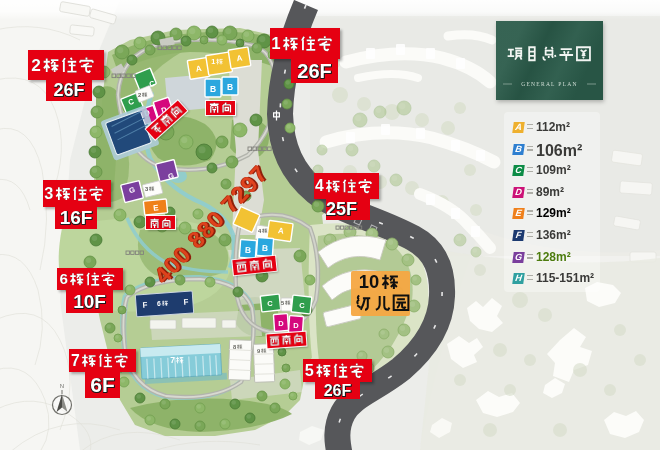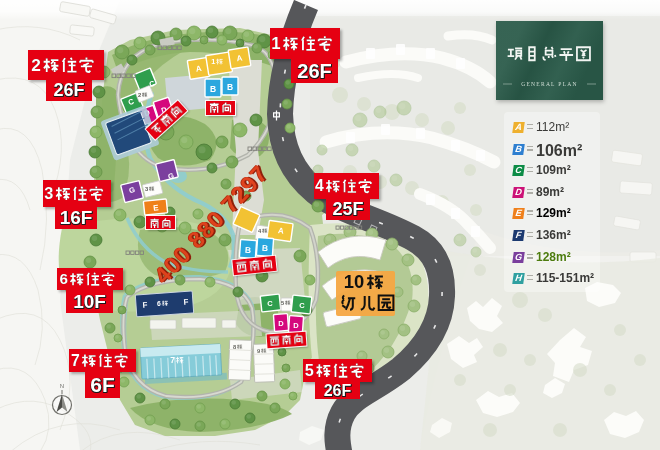--- a/index.html
+++ b/index.html
@@ -632,21 +632,21 @@
         <use href="#g-zhai" x="45.5" y="5.8" width="15.5" height="15.5" style="color:#ffffff"></use>
       </svg></div>
 <div style="position:absolute;left:55px;top:207px;width:42px;height:22px;background:#e50012;color:#fff;font-weight:bold;font-size:19px;line-height:22px;text-align:center;text-shadow:1px 1px 0 #1a1a1a,-0.5px 1px 0 #1a1a1a,1px -0.5px 0 #1a1a1a">16F</div>
 
 <div style="position:absolute;left:314px;top:173px;width:65px;height:26px;background:#e50012;box-shadow:1.5px 2px 2.5px rgba(0,0,0,0.3)"><svg width="65" height="26" viewBox="0 0 65 26" style="filter:drop-shadow(0.7px 0.9px 0 rgba(0,0,0,0.75))">
         <text x="5.3" y="18.4" font-size="15.8" font-weight="bold" fill="#ffffff" text-anchor="middle" font-family="Liberation Sans">4</text>
         <use href="#g-dong" x="11.2" y="5.5" width="15.0" height="15.0" style="color:#ffffff"></use>
         <use href="#g-zhu" x="27.4" y="5.5" width="15.0" height="15.0" style="color:#ffffff"></use>
         <use href="#g-zhai" x="43.6" y="5.5" width="15.0" height="15.0" style="color:#ffffff"></use>
       </svg></div>
-<div style="position:absolute;left:326px;top:199px;width:44px;height:21px;background:#e50012;color:#fff;font-weight:bold;font-size:18px;line-height:21px;text-align:center;text-shadow:1px 1px 0 #1a1a1a,-0.5px 1px 0 #1a1a1a,1px -0.5px 0 #1a1a1a">25F</div>
+<div style="position:absolute;left:326px;top:199px;width:44px;height:21px;background:#e50012;color:#fff;font-weight:bold;font-size:18px;line-height:21px;text-shadow:1px 1px 0 #1a1a1a,-0.5px 1px 0 #1a1a1a,1px -0.5px 0 #1a1a1a">25F</div>
 
 <div style="position:absolute;left:57px;top:268px;width:66px;height:22px;background:#e50012;box-shadow:1.5px 2px 2.5px rgba(0,0,0,0.3)"><svg width="66" height="22" viewBox="0 0 66 22" style="filter:drop-shadow(0.7px 0.9px 0 rgba(0,0,0,0.75))">
         <text x="6.8" y="16.2" font-size="15.2" font-weight="bold" fill="#ffffff" text-anchor="middle" font-family="Liberation Sans">6</text>
         <use href="#g-dong" x="12.4" y="3.8" width="14.5" height="14.5" style="color:#ffffff"></use>
         <use href="#g-zhu" x="28.1" y="3.8" width="14.5" height="14.5" style="color:#ffffff"></use>
         <use href="#g-zhai" x="43.7" y="3.8" width="14.5" height="14.5" style="color:#ffffff"></use>
       </svg></div>
 <div style="position:absolute;left:66px;top:290px;width:47px;height:23px;background:#e50012;color:#fff;font-weight:bold;font-size:19px;line-height:23px;text-align:center;text-shadow:1px 1px 0 #1a1a1a,-0.5px 1px 0 #1a1a1a,1px -0.5px 0 #1a1a1a">10F</div>
 
 <div style="position:absolute;left:69px;top:349px;width:67px;height:23px;background:#e50012;box-shadow:1.5px 2px 2.5px rgba(0,0,0,0.3)"><svg width="67" height="23" viewBox="0 0 67 23" style="filter:drop-shadow(0.7px 0.9px 0 rgba(0,0,0,0.75))">
@@ -681,21 +681,21 @@
         <use href="#g-xi" x="2.5" y="1.5" width="12.0" height="12.0" style="color:#ffffff"></use>
         <use href="#g-nan" x="15.5" y="1.5" width="12.0" height="12.0" style="color:#ffffff"></use>
         <use href="#g-xiang" x="28.5" y="1.5" width="12.0" height="12.0" style="color:#ffffff"></use>
       </svg></div>
 <div style="position:absolute;left:267px;top:333px;width:39px;height:14px;background:#e50012;transform:rotate(-4deg);box-shadow:0 0 0 1px rgba(255,255,255,0.9),1.5px 2px 2px rgba(0,0,0,0.25)"><svg width="39" height="14" viewBox="0 0 39 14" style="filter:drop-shadow(0.6px 0.8px 0 rgba(0,0,0,0.7))">
         <use href="#g-xi" x="2.1" y="1.5" width="11.0" height="11.0" style="color:#ffffff"></use>
         <use href="#g-nan" x="14.0" y="1.5" width="11.0" height="11.0" style="color:#ffffff"></use>
         <use href="#g-xiang" x="25.9" y="1.5" width="11.0" height="11.0" style="color:#ffffff"></use>
       </svg></div>
 
-<div style="position:absolute;left:336px;top:271px;width:59px;height:45px;background:rgba(246,167,66,0.95);border-radius:2px"><svg width="59" height="45" viewBox="0 0 59 45">
+<div style="position:absolute;left:351px;top:271px;width:59px;height:45px;background:rgba(246,167,66,0.95);border-radius:2px"><svg width="59" height="45" viewBox="0 0 59 45">
         <text x="17.9" y="17.0" font-size="18.4" font-weight="bold" fill="#101010" text-anchor="middle" font-family="Liberation Sans">10</text>
         <use href="#g-dong" x="30.1" y="2.0" width="17.5" height="17.5" style="color:#101010"></use>
         <use href="#g-you" x="3.5" y="23.0" width="17.5" height="17.5" style="color:#101010"></use>
         <use href="#g-er" x="22.4" y="23.0" width="17.5" height="17.5" style="color:#101010"></use>
         <use href="#g-yuan" x="41.3" y="23.0" width="17.5" height="17.5" style="color:#101010"></use>
       </svg></div>
 
 <div style="position:absolute;left:135px;top:211px;width:153px;height:27px;transform:rotate(-46.5deg);font-size:23px;font-weight:bold;color:#e03d18;white-space:nowrap;letter-spacing:1px;text-shadow:1.4px 1.4px 0 #8e1806,-0.6px -0.6px 0 #b02408;opacity:0.96">400 880 7297</div>
 
 <div style="position:absolute;left:496px;top:21px;width:107px;height:79px;background:#2a5a49;background-image:linear-gradient(115deg,rgba(255,255,255,0.06) 20%,rgba(0,0,0,0.08) 40%,rgba(255,255,255,0.04) 60%,rgba(0,0,0,0.06) 80%);box-shadow:1px 2px 4px rgba(0,0,0,0.25)"><svg width="107" height="79" viewBox="0 0 107 79">
@@ -708,21 +708,21 @@
         <path d="M7,63 H16 M91,63 H100" stroke="#9fb5aa" stroke-width="0.7"></path>
       </svg></div>
 
 <div style="position:absolute;left:504px;top:112px;width:96px;height:180px;background:rgba(255,255,255,0.35);border-radius:4px"></div>
 
 <div style="position:absolute;left:513px;top:122.0px;width:11px;height:11px;background:#eeb02e;transform:skewX(-8deg);color:#fff;font-weight:bold;font-style:italic;font-size:9px;line-height:11px;text-align:center">A</div>
 <div style="position:absolute;left:527px;top:124.0px;width:6px;height:8px">
       <div style="height:1.3px;background:#adada6;margin-bottom:2.4px"></div>
       <div style="height:1.3px;background:#adada6"></div>
     </div>
-<div style="position:absolute;left:536px;top:120.0px;font-size:12px;font-weight:normal;color:#3a3a38;white-space:nowrap">112m²</div>
+<div style="position:absolute;left:536px;top:120.0px;font-size:12px;font-weight:bold;color:#3a3a38;white-space:nowrap">112m²</div>
 
 <div style="position:absolute;left:513px;top:143.6px;width:11px;height:11px;background:#2e7fd0;transform:skewX(-8deg);color:#fff;font-weight:bold;font-style:italic;font-size:9px;line-height:11px;text-align:center">B</div>
 <div style="position:absolute;left:527px;top:145.6px;width:6px;height:8px">
       <div style="height:1.3px;background:#adada6;margin-bottom:2.4px"></div>
       <div style="height:1.3px;background:#adada6"></div>
     </div>
 <div style="position:absolute;left:536px;top:141.6px;font-size:16px;font-weight:bold;color:#3a3a38;white-space:nowrap">106m²</div>
 
 <div style="position:absolute;left:513px;top:165.2px;width:11px;height:11px;background:#0c8c46;transform:skewX(-8deg);color:#fff;font-weight:bold;font-style:italic;font-size:9px;line-height:11px;text-align:center">C</div>
 <div style="position:absolute;left:527px;top:167.2px;width:6px;height:8px">

